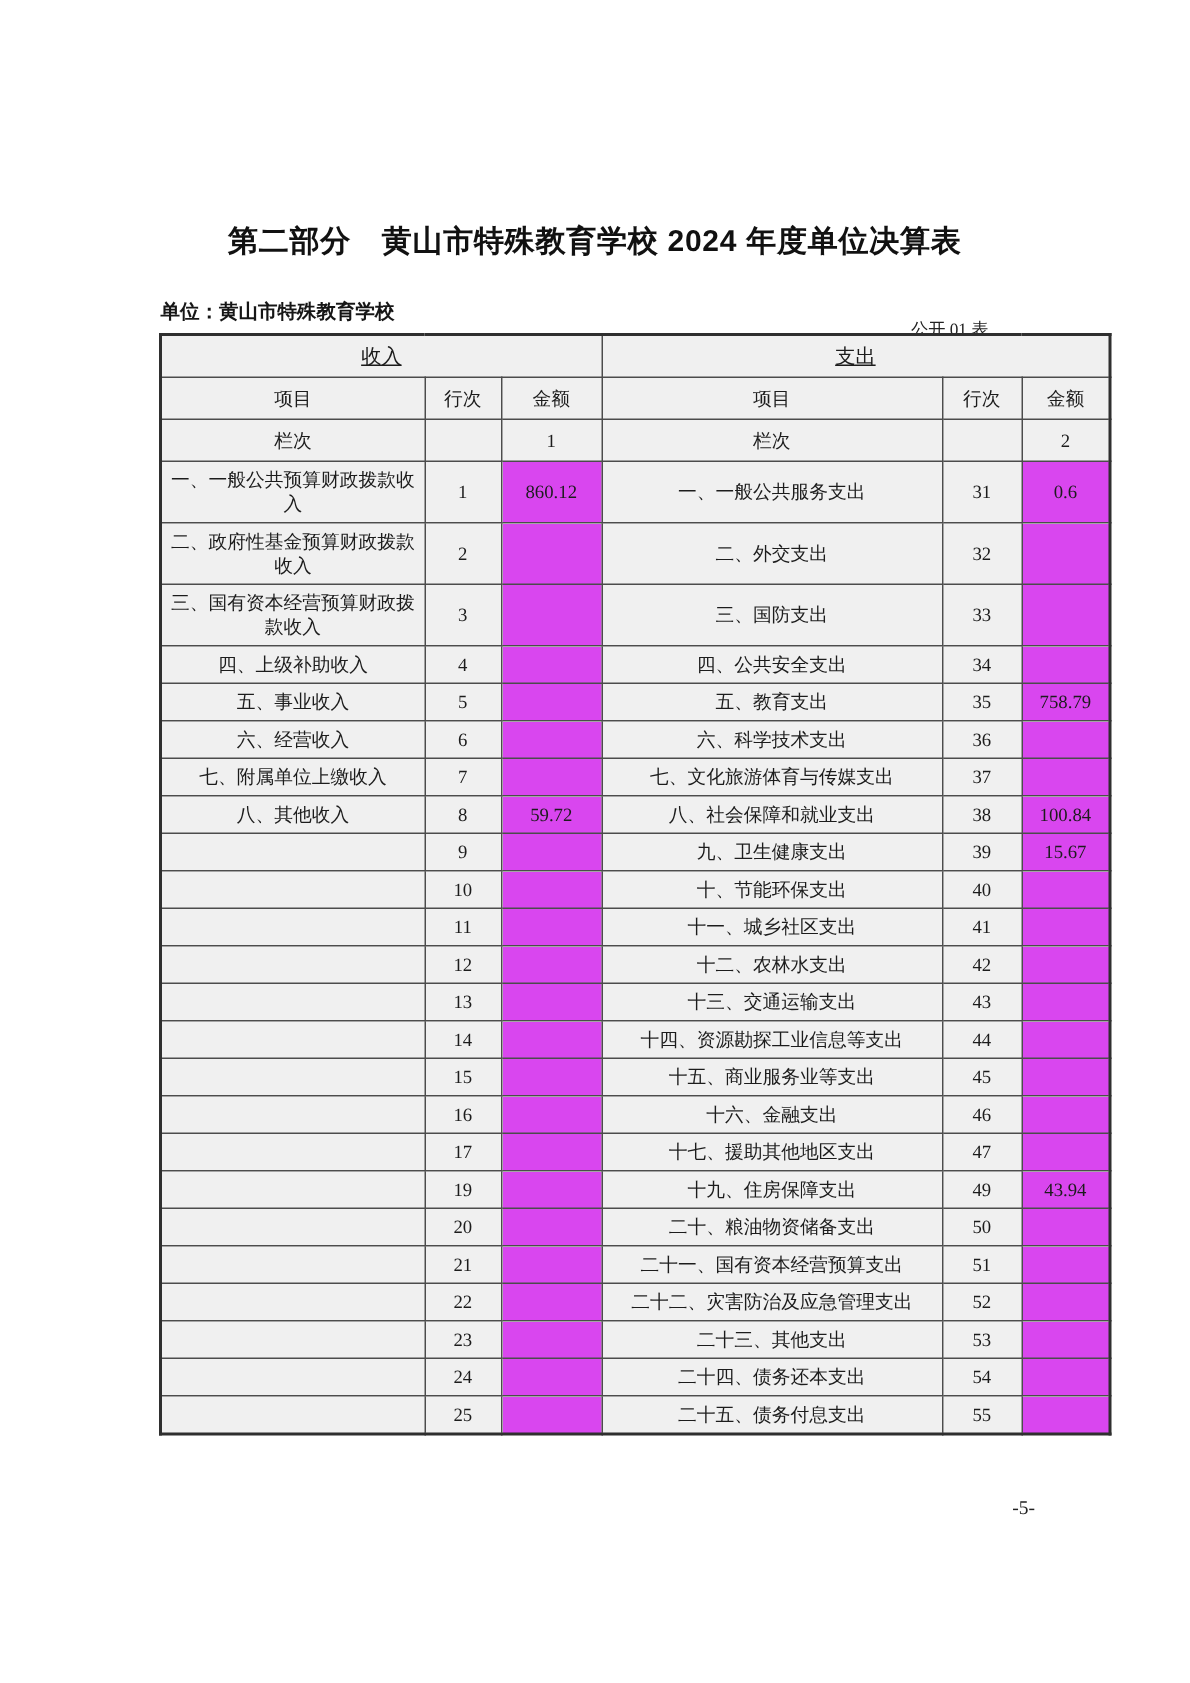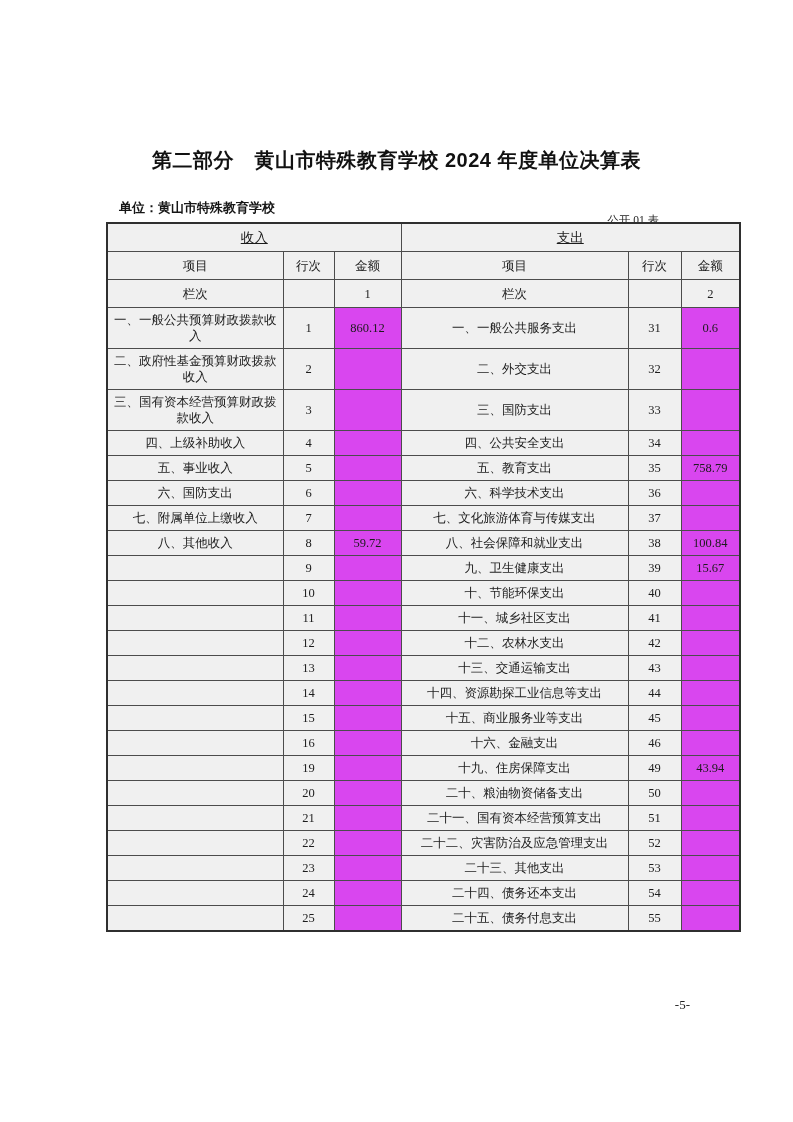--- a/index.html
+++ b/index.html
@@ -39,21 +39,20 @@
     color: #222;
     margin-top: 28px;
   }
   .unit-line {
     position: absolute;
     top: 199px;
     left: 107px;
     font-size: 13px;
     font-weight: 600;
     color: #161616;
-    margin-left: 12px;
   }
   table.acct {
     position: absolute;
     top: 222px;
     left: 106px;
     width: 633px;
     border-collapse: collapse;
     table-layout: fixed;
     border: 2px solid #2f2f2f;
   }
@@ -169,21 +168,21 @@
         </tr>
         <tr>
           <td class="item-cell gray">五、事业收入</td>
           <td class="rowno-cell gray">5</td>
           <td class="amt-cell white"></td>
           <td class="item-cell gray">五、教育支出</td>
           <td class="rowno-cell gray">35</td>
           <td class="amt-cell white">758.79</td>
         </tr>
         <tr>
-          <td class="item-cell gray">六、国防支出</td>
+          <td class="item-cell gray">六、经营收入</td>
           <td class="rowno-cell gray">6</td>
           <td class="amt-cell white"></td>
           <td class="item-cell gray">六、科学技术支出</td>
           <td class="rowno-cell gray">36</td>
           <td class="amt-cell white"></td>
         </tr>
         <tr>
           <td class="item-cell gray">七、附属单位上缴收入</td>
           <td class="rowno-cell gray">7</td>
           <td class="amt-cell white"></td>
@@ -258,20 +257,28 @@
         <tr>
           <td class="item-cell gray"></td>
           <td class="rowno-cell gray">16</td>
           <td class="amt-cell white"></td>
           <td class="item-cell gray">十六、金融支出</td>
           <td class="rowno-cell gray">46</td>
           <td class="amt-cell white"></td>
         </tr>
         <tr>
           <td class="item-cell gray"></td>
+          <td class="rowno-cell gray">17</td>
+          <td class="amt-cell white"></td>
+          <td class="item-cell gray">十七、援助其他地区支出</td>
+          <td class="rowno-cell gray">47</td>
+          <td class="amt-cell white"></td>
+        </tr>
+        <tr>
+          <td class="item-cell gray"></td>
           <td class="rowno-cell gray">19</td>
           <td class="amt-cell white"></td>
           <td class="item-cell gray">十九、住房保障支出</td>
           <td class="rowno-cell gray">49</td>
           <td class="amt-cell white">43.94</td>
         </tr>
         <tr>
           <td class="item-cell gray"></td>
           <td class="rowno-cell gray">20</td>
           <td class="amt-cell white"></td>

